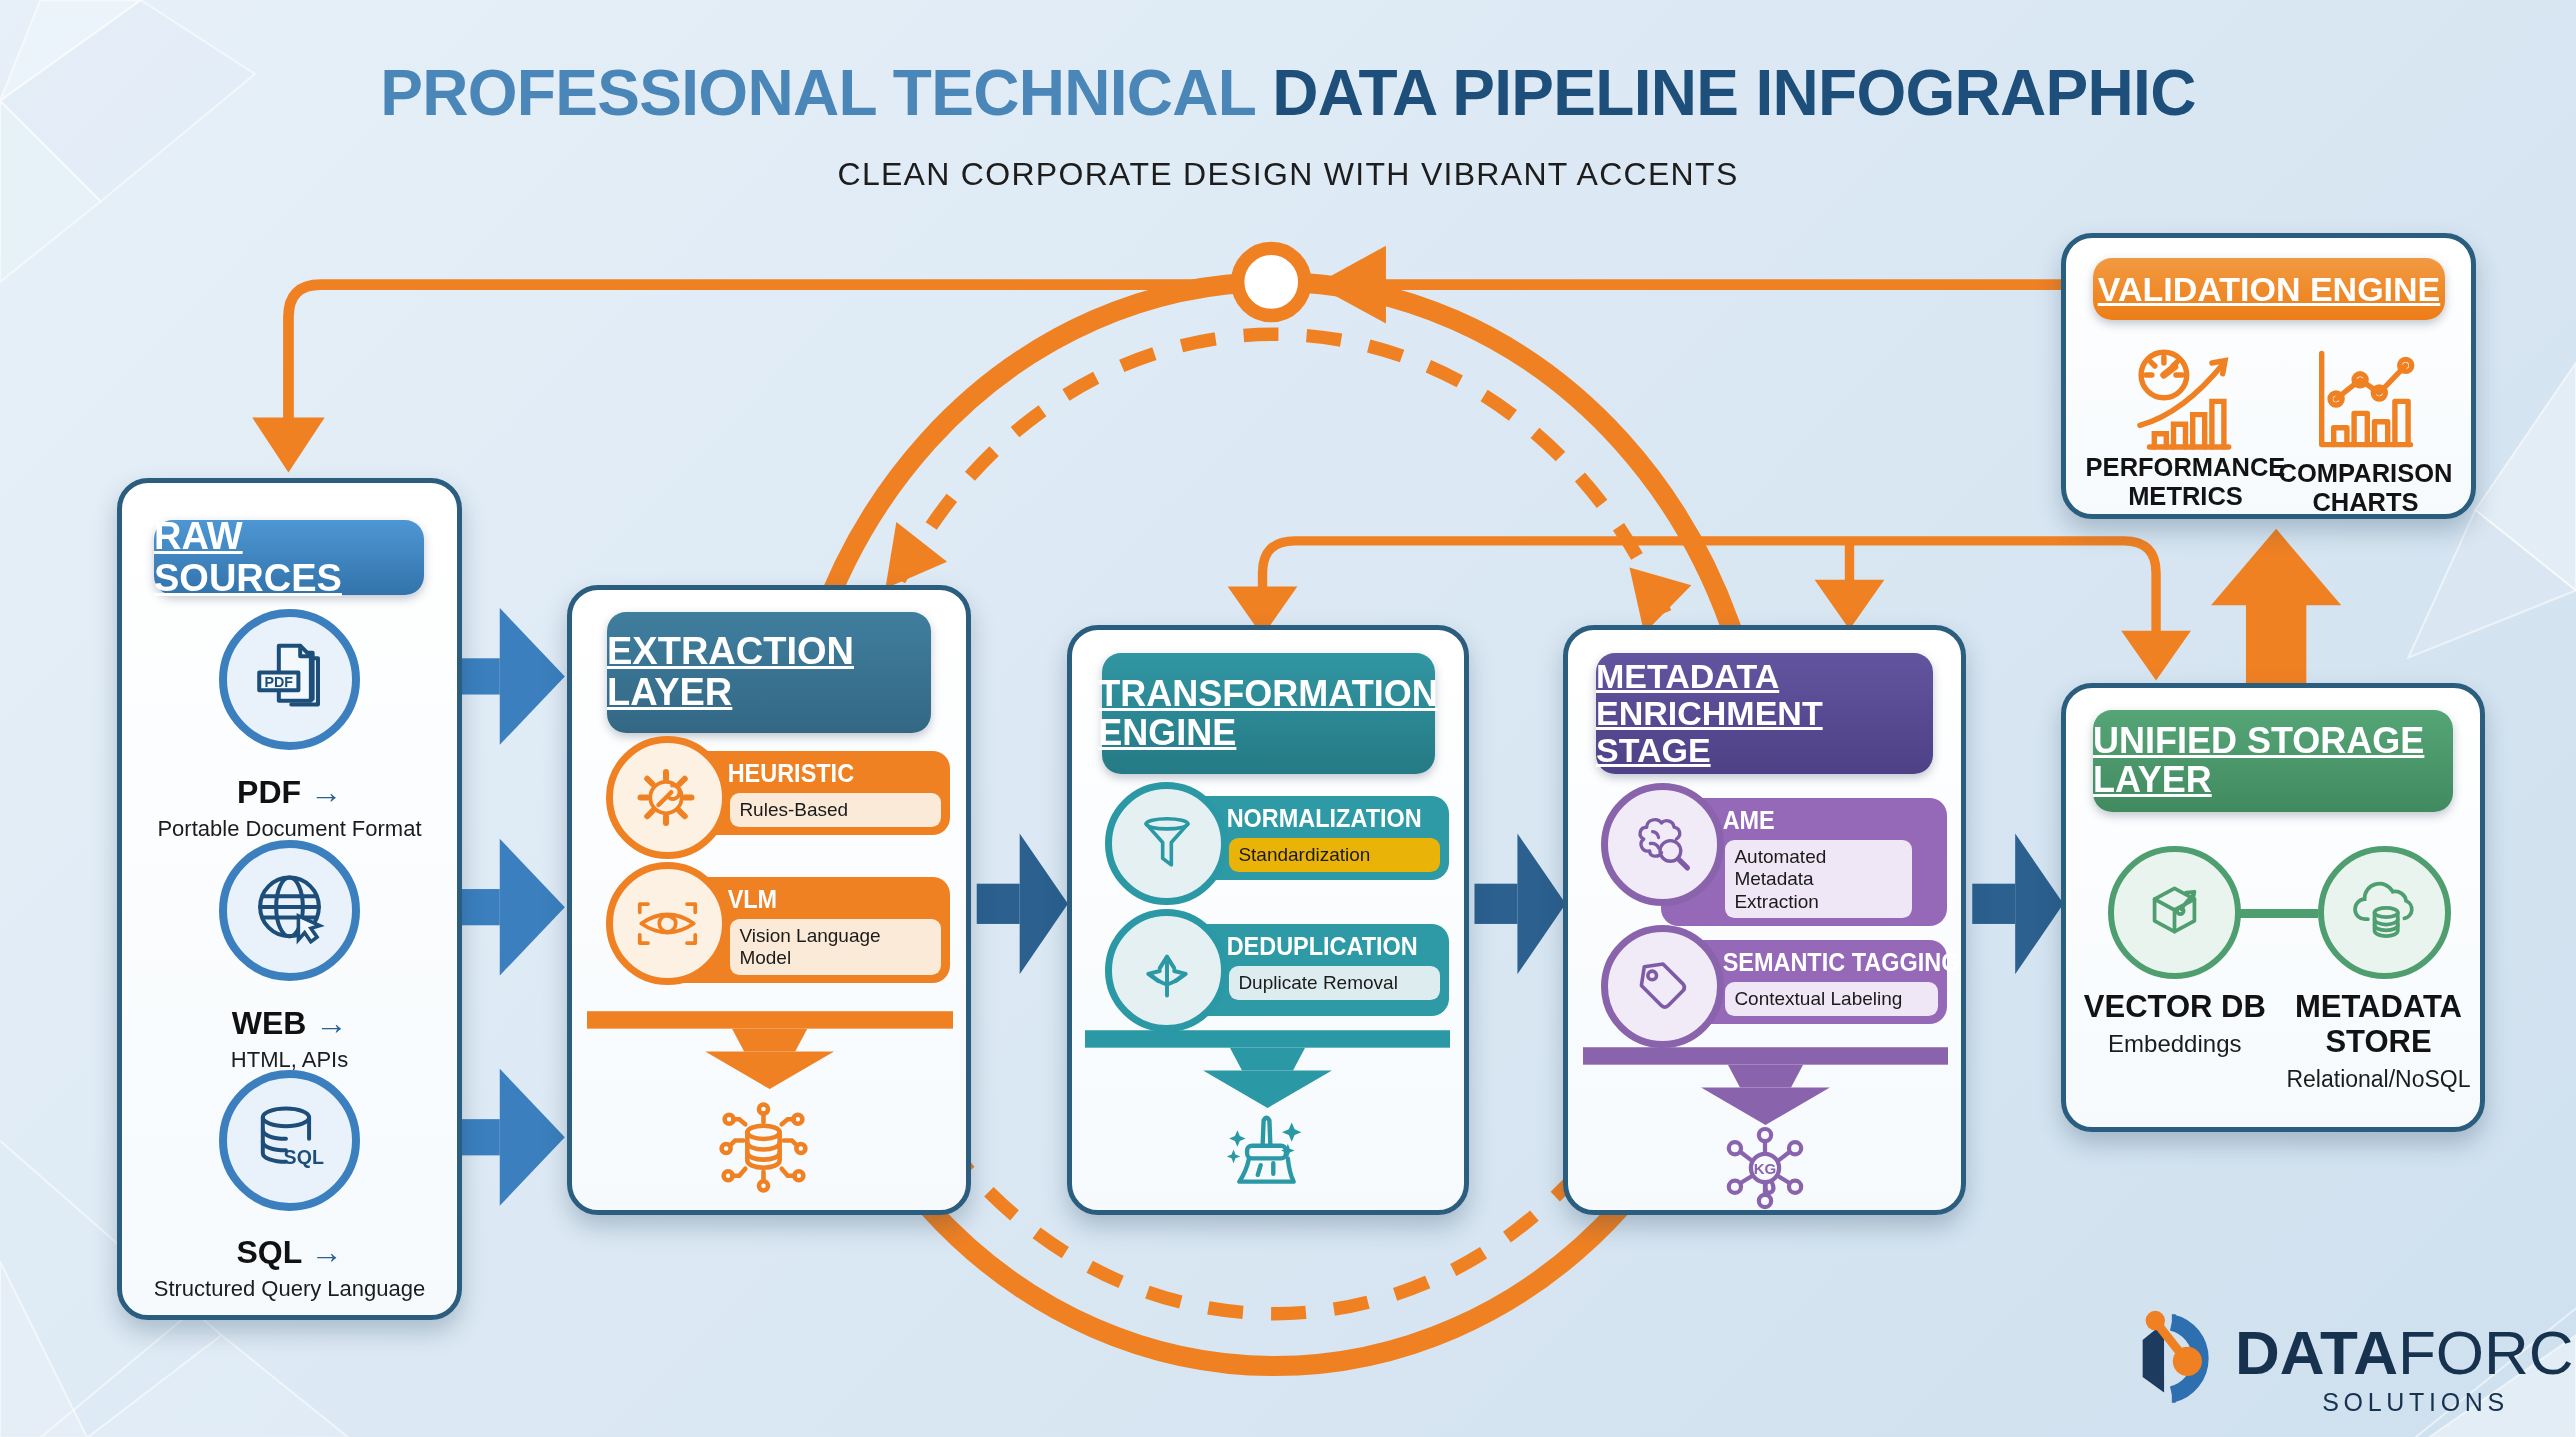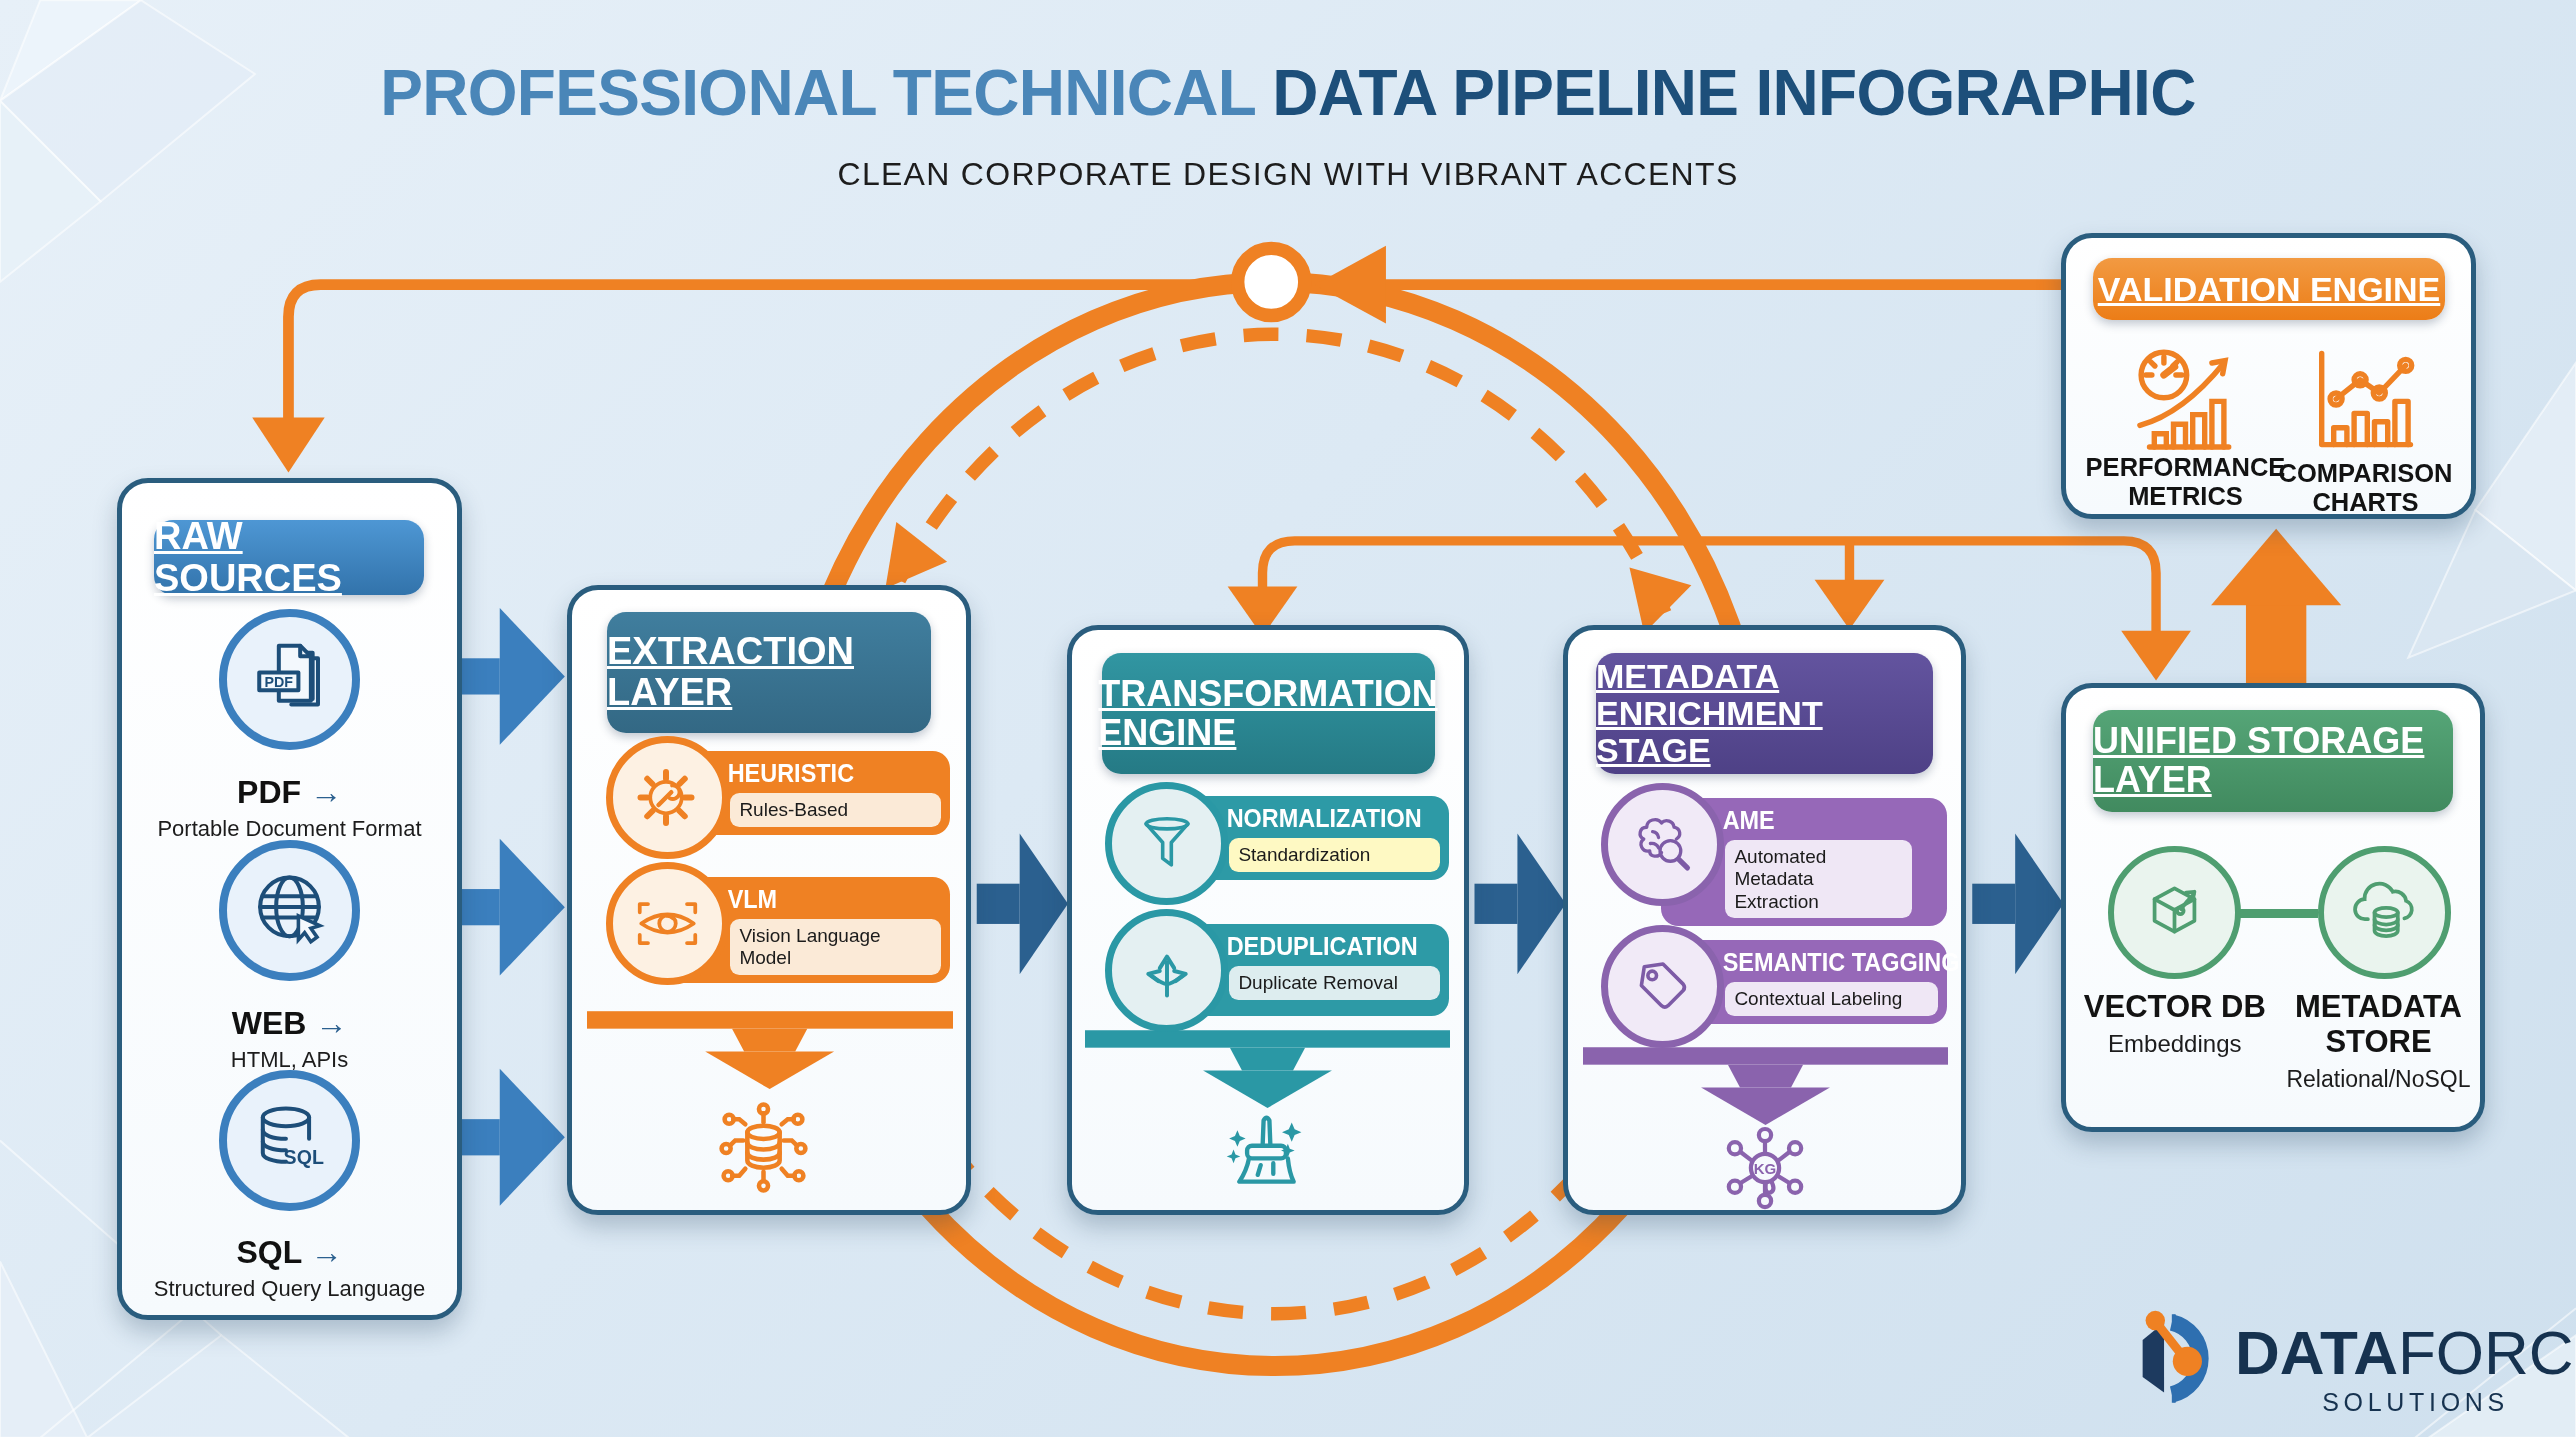--- a/index.html
+++ b/index.html
@@ -235,21 +235,21 @@
       </svg>
     </div>
   </div>
 
   <div class="panel" style="left:1067px;top:625px;width:392px;height:580px;">
     <div class="panel-header" style="left:29.5px;top:23px;width:333px;height:121px;font-size:36px;
                 background:linear-gradient(180deg,#3196A2,#257A85);">TRANSFORMATION ENGINE</div>
 
     <div class="pill" style="left:93px;top:166px;width:284px;background:#2D9AA6;padding-bottom:8px;">
       <div class="pill-title">NORMALIZATION</div>
-      <div class="pill-desc" style="background:#fef9c3;">Standardization</div>
+      <div class="pill-desc" style="background:#eab308;">Standardization</div>
     </div>
     <div class="circle" style="left:33px;top:152px;width:109px;height:109px;border:7.4px solid #2A98A5;background:#E4F0F2;">
       <svg width="72" height="72" viewBox="0 0 100 100">
         <g stroke="#2A98A5" stroke-width="5" fill="none" stroke-linejoin="round" stroke-linecap="round">
           <ellipse cx="50" cy="22" rx="29" ry="7"></ellipse>
           <path d="M21 22 L44 48 v22 l12 9 V48 L79 22"></path>
         </g>
       </svg>
     </div>
 

